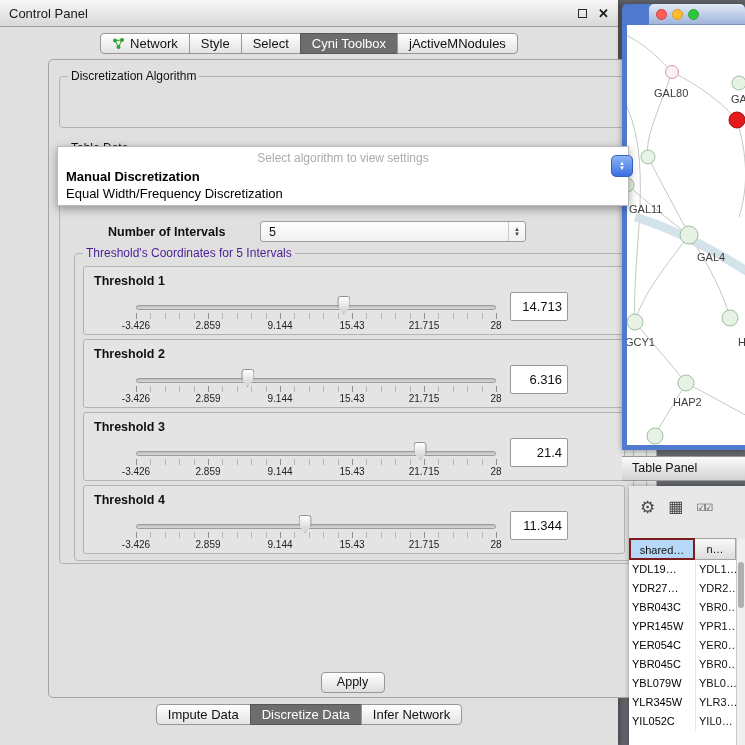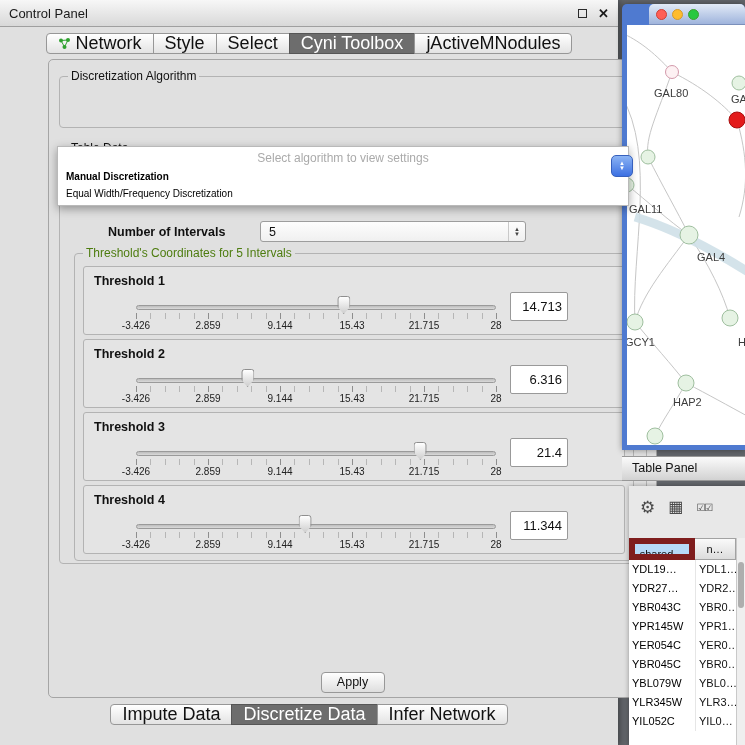--- a/index.html
+++ b/index.html
@@ -8,35 +8,35 @@
 
   
   .cp { position:absolute; left:0; top:0; width:618px; height:745px; background:#e0e0e0; box-shadow:2px 0 6px rgba(0,0,0,.35); }
   .cp-titlebar { height:27px; border-bottom:1px solid #9f9f9f; background:linear-gradient(#f7f7f7,#d8d8d8); display:flex; align-items:center; padding:0 9px; }
   .cp-title { font-size:13px; color:#1a1a1a; }
   .cp-controls { margin-left:auto; display:flex; gap:11px; align-items:center; }
   .float-btn { width:9px; height:9px; border:1.5px solid #2a2a2a; background:transparent; }
   .close-btn { font-size:13px; font-weight:bold; color:#1a1a1a; line-height:1; }
 
   .cp-tabs { position:absolute; top:33px; left:0; right:0; display:flex; justify-content:center; }
-  .seg { display:flex; align-items:center; gap:5px; padding:0 11px; font-size:18px; background:linear-gradient(#ffffff,#e3e3e3); border:1px solid #979797; margin-left:-1px; color:#111; height:21px; white-space:nowrap; }
+  .seg { display:flex; align-items:center; gap:5px; padding:0 11px; font-size:13px; background:linear-gradient(#ffffff,#e3e3e3); border:1px solid #979797; margin-left:-1px; color:#111; height:21px; white-space:nowrap; }
   .seg:first-child { border-radius:4px 0 0 4px; margin-left:0; }
   .seg:last-child { border-radius:0 4px 4px 0; }
   .seg.selected { background:#6d6d6d; color:#fff; border-color:#565656; }
 
   .content { position:absolute; left:4px; top:59px; width:609px; height:639px; border:1px solid #a5a5a5; border-radius:5px; background:#e0e0e0;margin-left:44px; }
 
   .group { position:absolute; border:1px solid #b3b3b3; border-radius:4px; }
   .group-title { position:absolute; top:-8px; left:8px; background:#e0e0e0; padding:0 3px; font-size:12px; color:#111; white-space:nowrap; }
-  .green { color:#2e9e2e; } .blue { color:#4d7c0f; }
+  .green { color:#2e9e2e; } .blue { color:#4c1d95; }
 
   #algoGroup { left:10px; top:16px; width:588px; height:52px; }
   .popup { position:absolute; left:8px; top:86px; width:572px; background:#fff; border:1px solid #b9b9b9; box-shadow:0 3px 9px rgba(0,0,0,.35); z-index:5; padding-bottom:3px; }
   .popup-placeholder { text-align:center; color:#aaaaaa; font-size:12px; padding:4px 0 3px; }
-  .popup-item { font-size:10px; padding:1px 8px; color:#000; line-height:15px; }
+  .popup-item { font-size:13px; padding:1px 8px; color:#000; line-height:15px; }
   .popup-item.bold { font-weight:bold; }
   .combo-stepper-blue { position:absolute; left:562px; top:95px; width:22px; height:22px; border-radius:5px; background:linear-gradient(#8cb4f4,#3c70e2); border:1px solid #3660bd; z-index:6; display:flex; flex-direction:column; align-items:center; justify-content:center; color:#fff; }
   .combo-stepper-blue span { font-size:6px; line-height:5px; }
 
   #tableDataGroup { left:10px; top:88px; width:588px; height:38px; }
   .combo { position:absolute; background:linear-gradient(#fdfdfd,#f0f0f0); border:1px solid #9d9d9d; border-radius:3px; font-size:12.5px; color:#111; display:flex; align-items:center; padding-left:8px; }
   .combo .stepper { margin-left:auto; width:17px; align-self:stretch; display:flex; flex-direction:column; align-items:center; justify-content:center; color:#444; border-left:1px solid #c9c9c9; }
   .combo .stepper span { font-size:6px; line-height:5px; }
   #tableDataCombo { left:8px; top:8px; width:572px; height:22px; }
 
@@ -85,21 +85,21 @@
 
   
   .tp-header { position:absolute; left:622px; top:456px; width:123px; height:25px; background:linear-gradient(#fbfbfb,#d2d2d2);
                border-top:1px solid #989898; border-bottom:1px solid #989898; font-size:12.5px; color:#111; line-height:23px; padding-left:10px; }
   .table-window { position:absolute; left:629px; top:486px; width:116px; height:259px; background:#e8e8e8; box-shadow:0 0 5px rgba(0,0,0,.35); }
   .table-toolbar { position:absolute; top:8px; left:0; right:0; height:26px; display:flex; align-items:center; gap:13px; padding-left:11px; }
   .gear { font-size:17px; color:#4a4a4a; line-height:1; }
   .grid-icon { font-size:16px; color:#4a4a4a; line-height:1; }
   .check-icons { font-size:10px; letter-spacing:-1px; color:#4a4a4a; }
   .tbl-header { position:absolute; top:52px; left:0; display:flex; height:22px; }
-  .th1 { width:66px; background:#b7d9f7; border:6px solid #7f1d1d; font-size:11px; line-height:20px; text-align:center; overflow:hidden; }
+  .th1 { width:66px; background:#b7d9f7; border:2px solid #7f1d1d; font-size:11px; line-height:20px; text-align:center; overflow:hidden; }
   .th2 { width:41px; background:linear-gradient(#fafafa,#dcdcdc); border:1px solid #a2a2a2; border-left:none; font-size:11px; line-height:20px; text-align:center; overflow:hidden; }
   .tbl-body { position:absolute; top:74px; bottom:0; left:0; width:107px; background:#fff; }
   .trow { display:flex; height:19px; background:#fff; }
   .trow .c1 { width:66px; font-size:11px; line-height:19px; padding-left:3px; color:#000; overflow:hidden; white-space:nowrap; }
   .trow .c2 { width:41px; font-size:11px; line-height:19px; padding-left:3px; border-left:1px solid #e6e6e6; overflow:hidden; white-space:nowrap; }
   .tbl-scroll { position:absolute; top:52px; right:0; width:9px; bottom:0; background:#efefef; border-left:1px solid #c9c9c9; }
   .tbl-thumb { position:absolute; top:24px; left:1px; width:6px; height:46px; background:#aeaeae; border-radius:3px; }
 </style>
 </head>
 <body>

